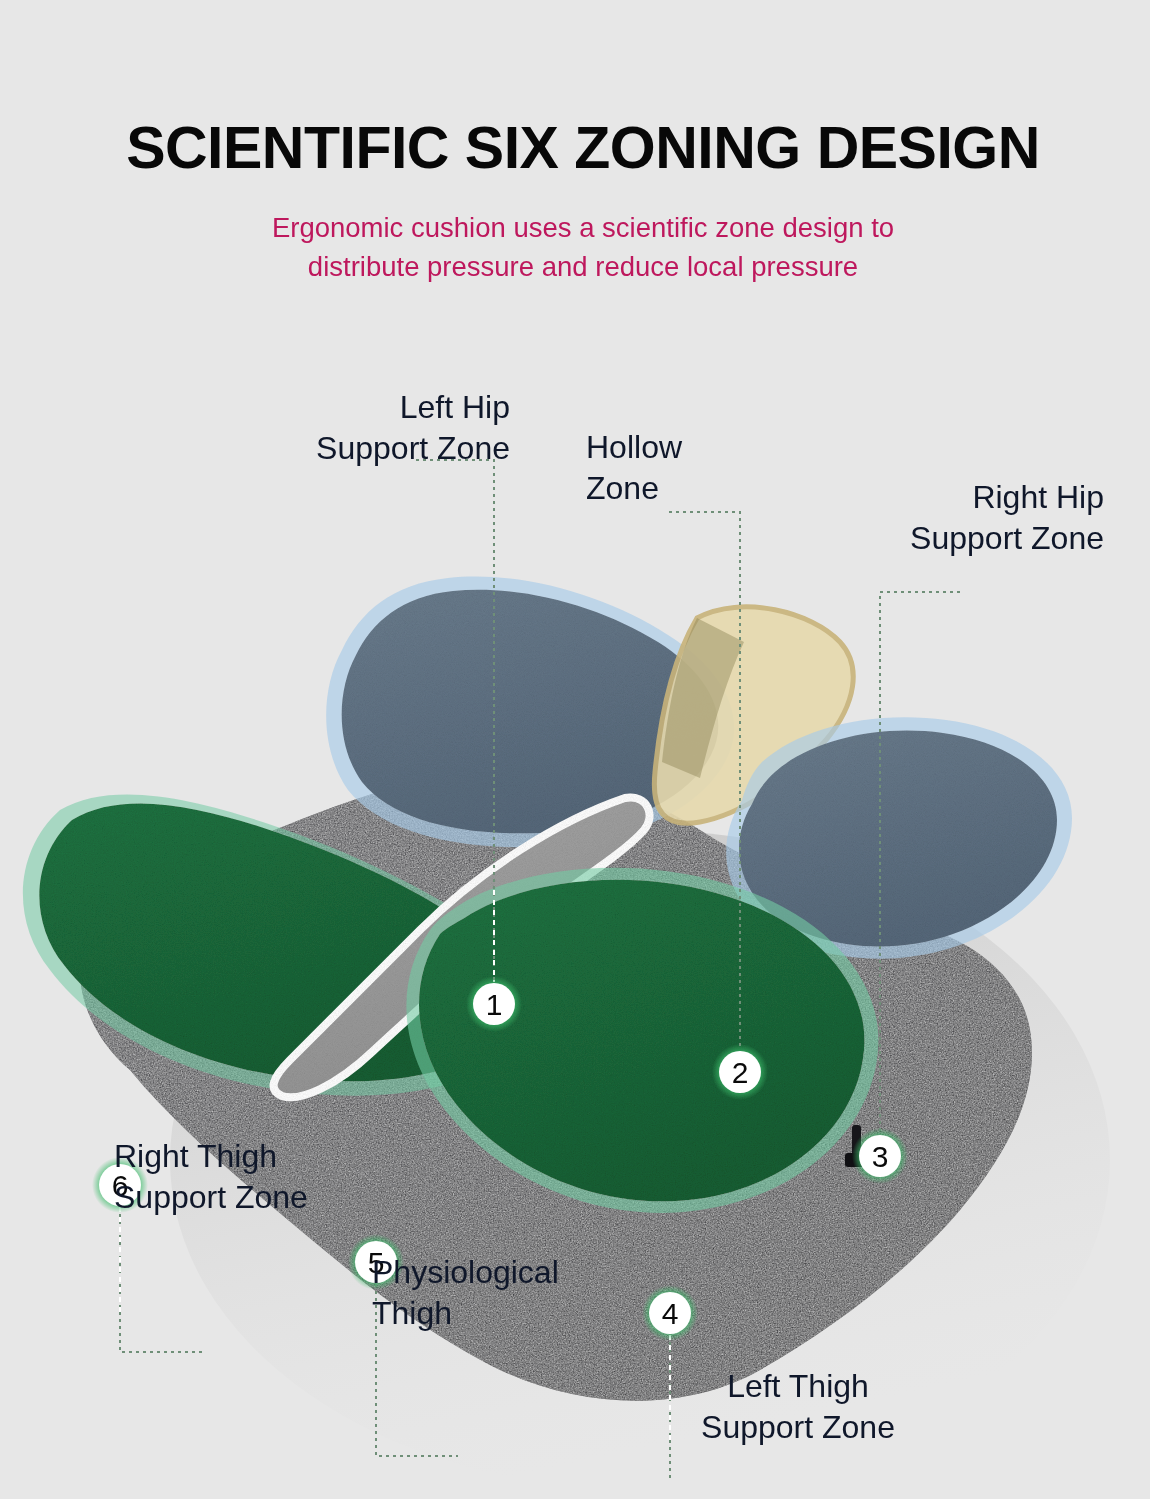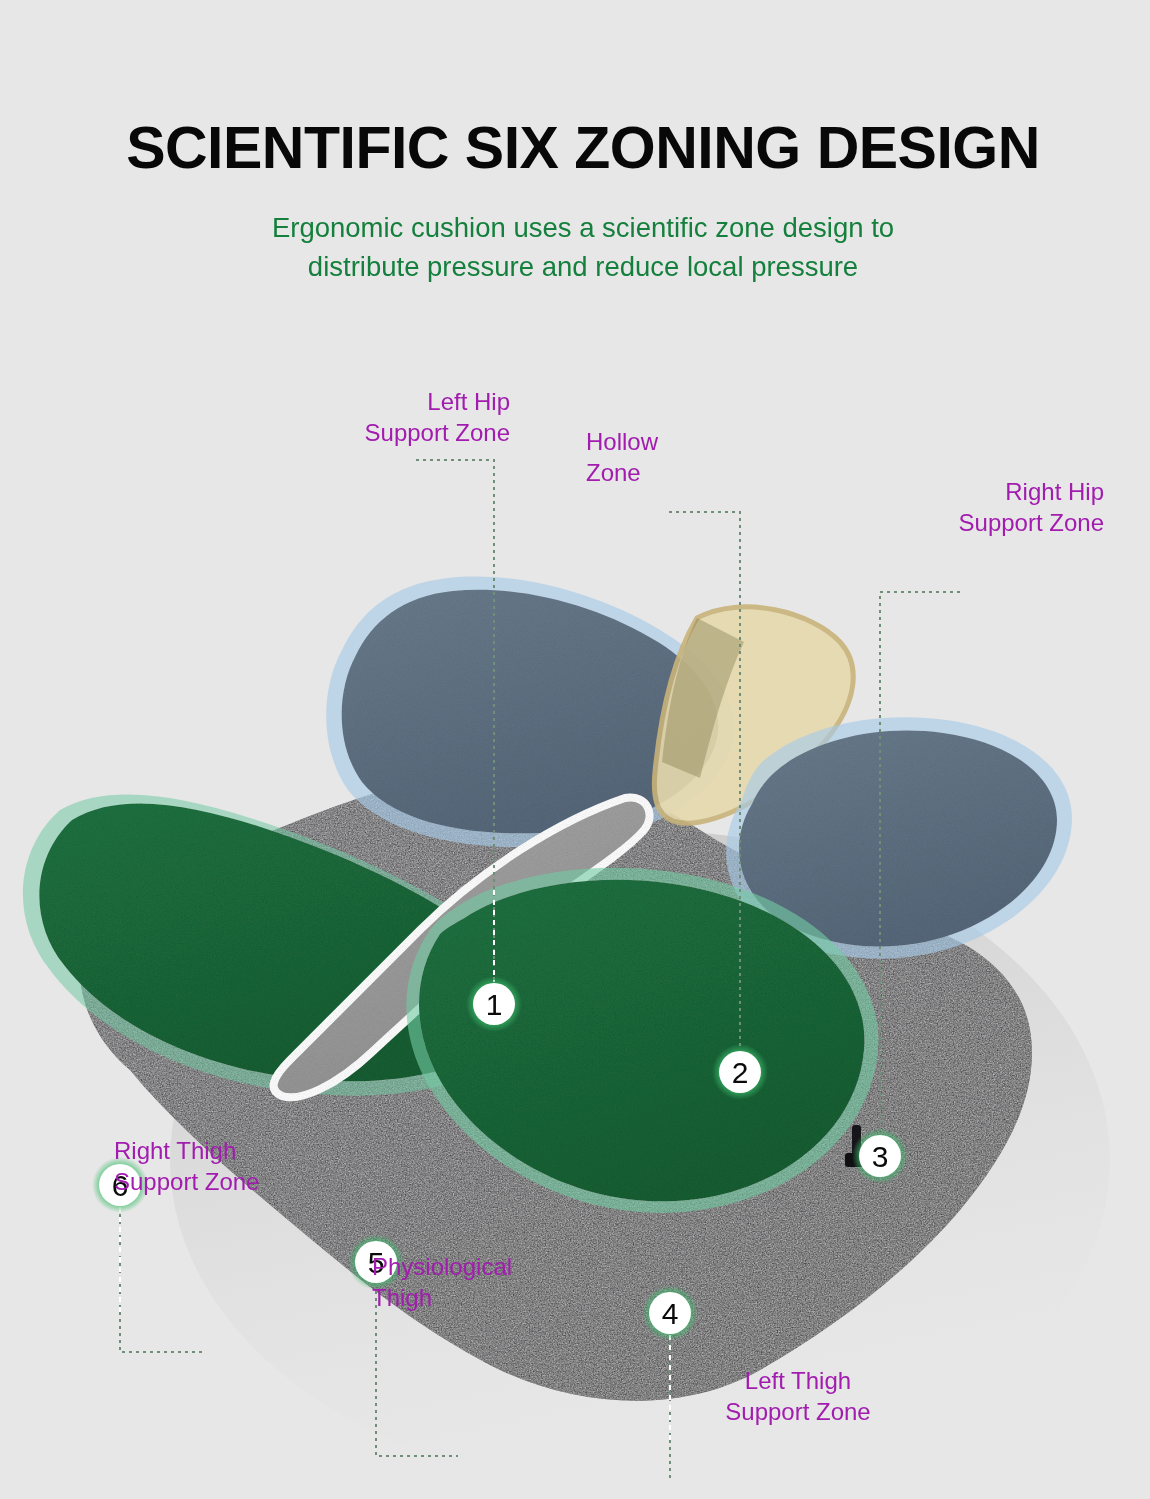--- a/index.html
+++ b/index.html
@@ -35,45 +35,45 @@
     line-height: 1.05;
     white-space: nowrap;
   }
   .page-subtitle {
     margin: 0 auto;
     padding-top: 28px;
     width: 820px;
     font-size: 27.5px;
     font-weight: 400;
     line-height: 1.42;
-    color: #15803d;
+    color: #be185d;
     white-space: pre-line;
   }
 
   
   .diagram {
     position: absolute;
     left: 0;
     top: 330px;
     width: 1150px;
     height: 1150px;
   }
   .diagram svg {
     display: block;
     width: 1150px;
     height: 1150px;
   }
 
   
   .callout {
     position: absolute;
-    font-size: 24px;
+    font-size: 32px;
     font-weight: 500;
     line-height: 1.28;
-    color: #a21caf;
+    color: #0f172a;
     white-space: pre-line;
   }
 
   #label-left-hip   { left: 262px; top: 387px; width: 248px; text-align: right; }
   #label-hollow     { left: 586px; top: 427px; width: 166px; }
   #label-right-hip  { left: 872px; top: 477px; width: 232px; text-align: right; }
   #label-right-thigh{ left: 114px; top: 1136px; width: 260px; text-align: left; }
   #label-physio     { left: 372px; top: 1252px; width: 250px; text-align: left; }
   #label-left-thigh { left: 668px; top: 1366px; width: 260px; text-align: center; }
 

